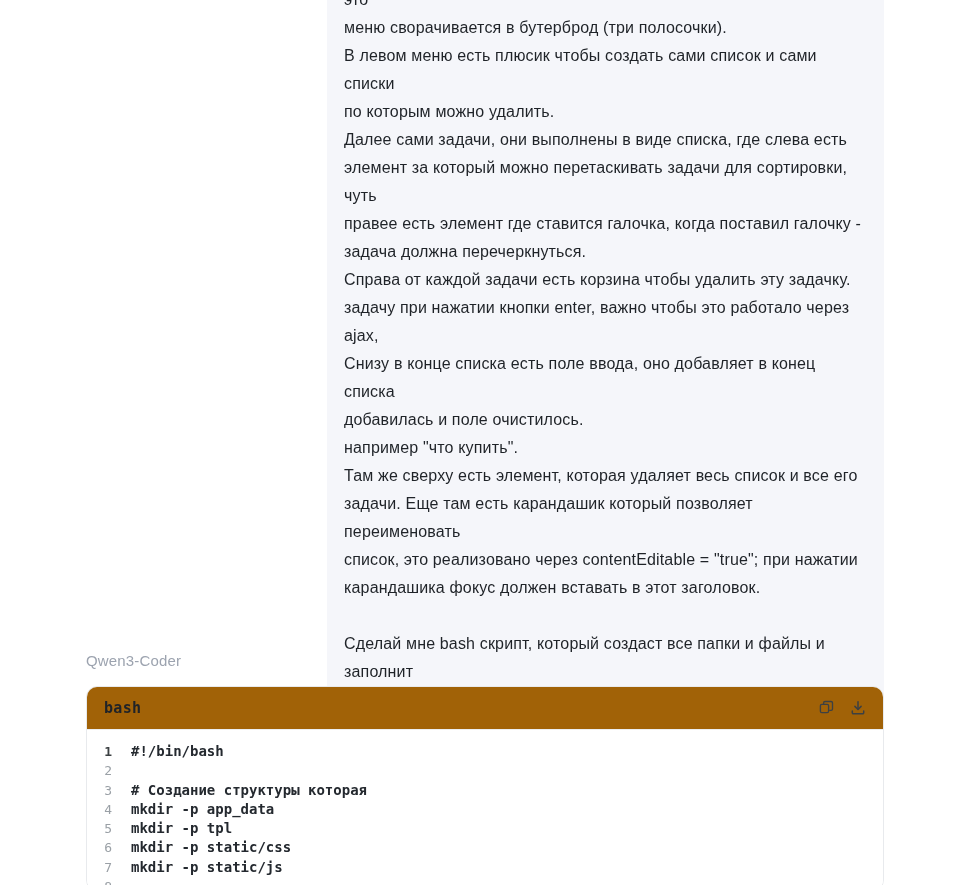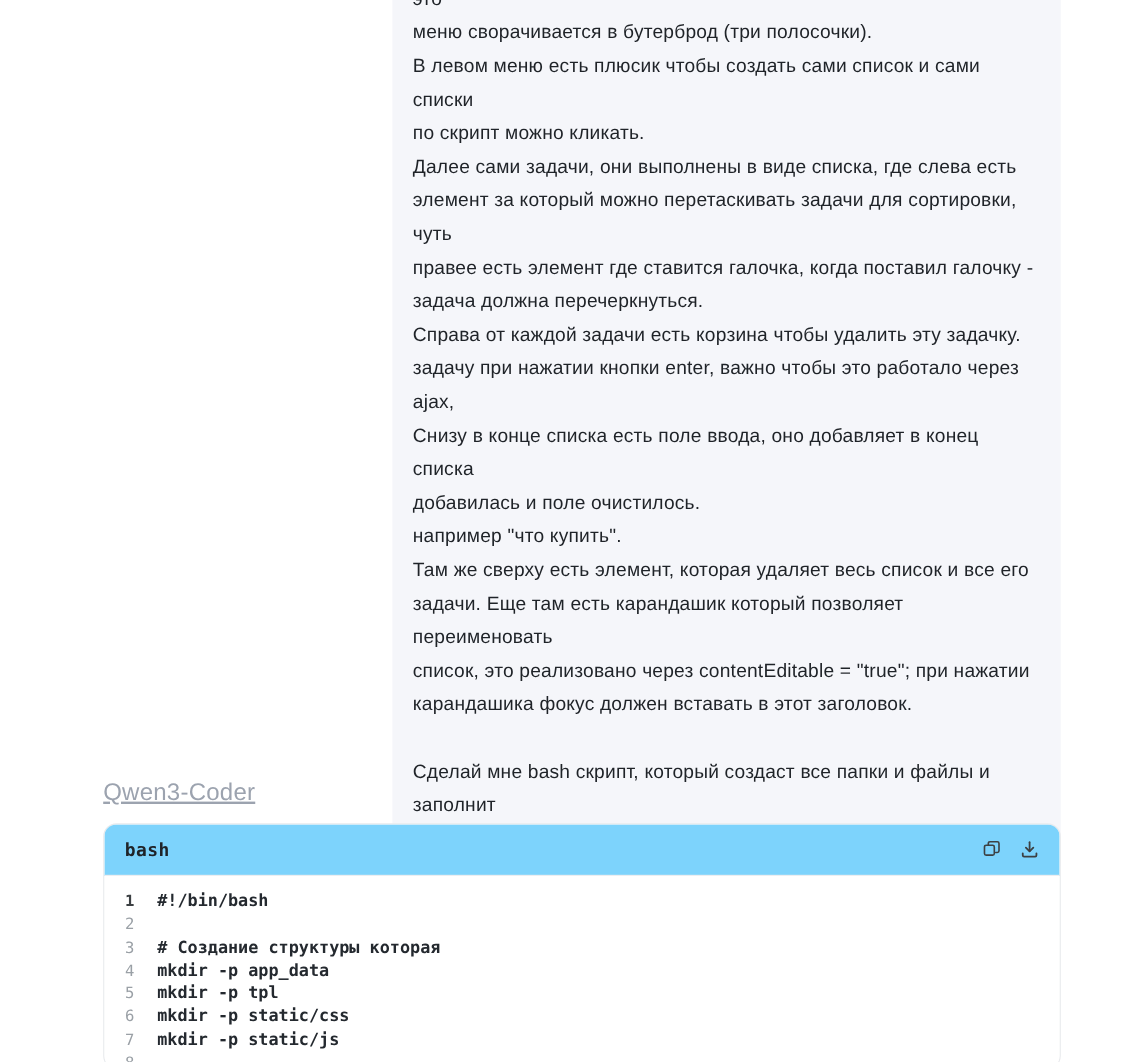--- a/index.html
+++ b/index.html
@@ -38,42 +38,41 @@
 
   .msg-para + .msg-para { margin-top: 0; }
 
   .msg-gap { height: 28px; }
 
   
   .model-label {
     position: absolute;
     left: 86px;
     top: 651px;
-    font-size: 20px;
+    font-size: 15px;
     line-height: 20px;
     color: #9ca3af;
     letter-spacing: 0.01em;
-    text-decoration: underline;
   }
 
   
   .code-block {
     position: absolute;
     left: 86px;
     top: 686px;
     width: 798px;
     background: #ffffff;
     border: 1px solid #e8eaed;
     border-radius: 11px;
     overflow: hidden;
   }
 
   .code-header {
     height: 43px;
-    background: #7dd3fc;
+    background: #a16207;
     border-bottom: 1px solid #eceef1;
     display: flex;
     align-items: center;
     justify-content: space-between;
     padding: 0 14px 0 17px;
   }
 
   .code-lang {
     font-family: "DejaVu Sans Mono", "Liberation Mono", monospace;
     font-size: 15px;
@@ -139,21 +138,21 @@
   .code-text.comment { color: #24292f; }
 </style>
 </head>
 <body>
 
 <div class="user-bubble">
   <div>
     <div class="msg-para">Левое меню содержит сами списки, но на мобильном устройстве это</div>
     <div class="msg-para">меню сворачивается в бутерброд (три полосочки).</div>
     <div class="msg-para">В левом меню есть плюсик чтобы создать сами список и сами списки</div>
-    <div class="msg-para">по скрипт можно кликать.</div>
+    <div class="msg-para">по которым можно удалить.</div>
     <div class="msg-para">Далее сами задачи, они выполнены в виде списка, где слева есть</div>
     <div class="msg-para">элемент за который можно перетаскивать задачи для сортировки, чуть</div>
     <div class="msg-para">правее есть элемент где ставится галочка, когда поставил галочку -</div>
     <div class="msg-para">задача должна перечеркнуться.</div>
     <div class="msg-para">Справа от каждой задачи есть корзина чтобы удалить эту задачку.</div>
     <div class="msg-para">задачу при нажатии кнопки enter, важно чтобы это работало через ajax,</div>
     <div class="msg-para">Снизу в конце списка есть поле ввода, оно добавляет в конец списка</div>
     <div class="msg-para">добавилась и поле очистилось.</div>
     <div class="msg-para">например "что купить".</div>
     <div class="msg-para">Там же сверху есть элемент, которая удаляет весь список и все его</div>

